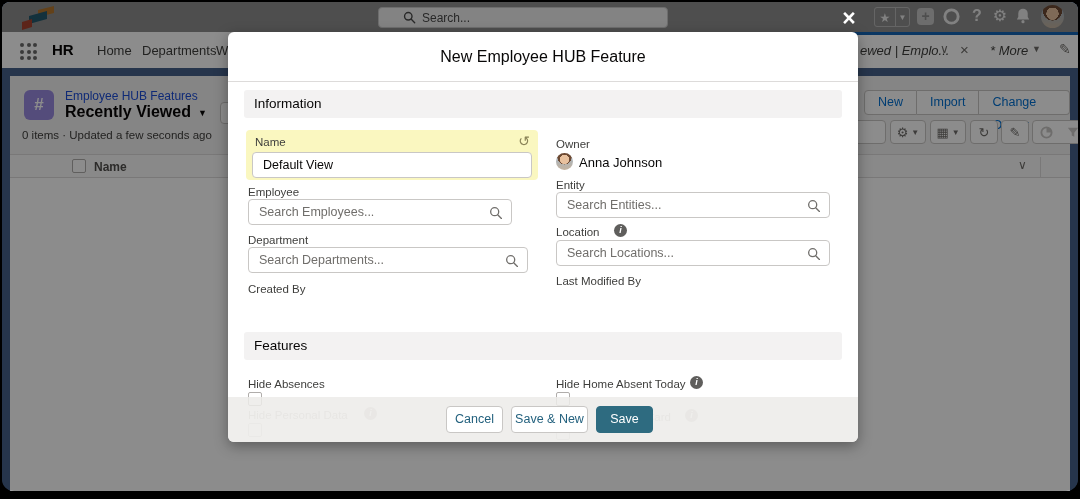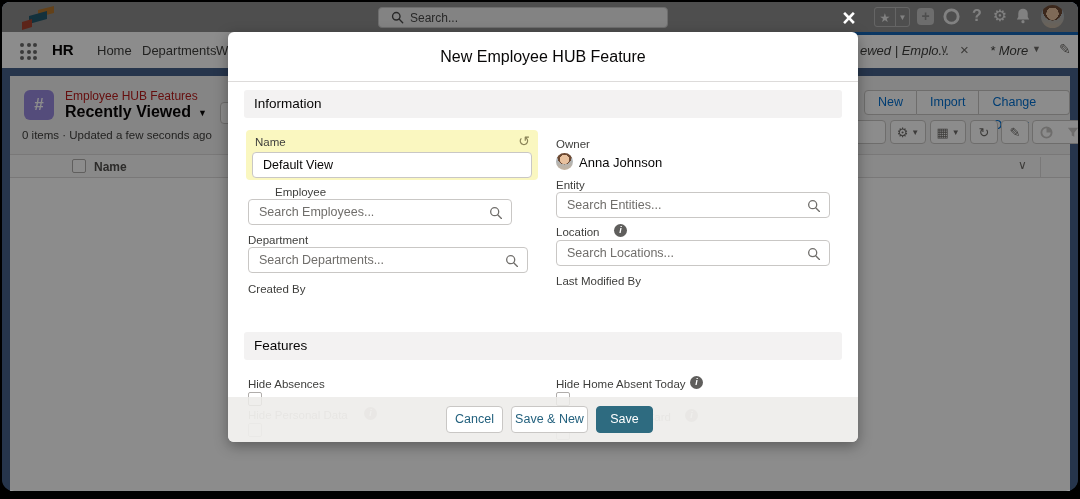--- a/index.html
+++ b/index.html
@@ -5,40 +5,40 @@
   * { margin:0; padding:0; box-sizing:border-box; }
   html,body { width:1080px; height:499px; background:#000; font-family:"Liberation Sans", sans-serif; }
   .frame { position:relative; width:1080px; height:499px; background:#000; }
   .screen { position:absolute; left:2px; top:2px; width:1076px; height:489px;
             border-radius:8px 8px 12px 12px; overflow:hidden; background:#46628a; }
   .abs { position:absolute; }
 
   
   .topbar { left:0; top:0; width:1076px; height:30px; background:#8f8f8f; }
   .topsearch { left:376px; top:5px; width:290px; height:21px; background:#efefef;
-               border:1px solid #c6c6c6; border-radius:4px; display:flex; align-items:center; padding-left:12px; gap:6px; }
+               border:1px solid #c6c6c6; border-radius:4px; display:flex; align-items:center; padding-left:24px; gap:6px; }
   .topsearch input { border:none; outline:none; background:transparent; font-size:12px; color:#222; width:230px;
                      font-family:"Liberation Sans", sans-serif; }
   .topsearch input::placeholder { color:#4a4a4a; }
   .chromeicon { color:#ececec; font-size:15px; line-height:20px; text-align:center; }
 
   
   .navrow { left:0; top:30px; width:1076px; height:36px; background:#ffffff; }
   .navtab { font-size:13px; color:#3e3e3c; }
   .bluetopline { left:843px; top:30px; width:233px; height:3px; background:#1464b4; }
   .vdiv { width:1px; height:22px; background:#d8d8d8; top:37px; }
 
   
   .banner { left:0; top:66px; width:1076px; height:8px; background:#46628a; }
 
   
   .panel { left:8px; top:74px; width:1060px; height:415px; background:#f3f2f2; }
   .objicon { width:30px; height:30px; border-radius:6px; background:#9a8ae0; color:#fff;
              font-size:17px; font-weight:bold; text-align:center; line-height:30px; }
-  .smallgray { font-size:12px; color:#b91c1c; }
+  .smallgray { font-size:12px; color:#1d4ed8; }
   .viewtitle { font-size:16px; font-weight:bold; color:#080707; }
   .pinbtn { width:26px; height:22px; border:1px solid #c9c7c5; border-radius:4px; background:#fff;
             display:flex; align-items:center; justify-content:center; }
   .btngroup { display:flex; }
   .btngroup .lbtn { height:25px; padding:0 13px; background:#fff; border:1px solid #c9c7c5; border-left-width:0;
                     color:#0070d2; font-size:12.5px; line-height:23px; }
   .btngroup .lbtn:first-child { border-left-width:1px; border-radius:4px 0 0 4px; }
   .btngroup .lbtn:last-child { border-radius:0 4px 4px 0; }
   .iconbtn { height:24px; background:#fff; border:1px solid #c9c7c5; border-radius:4px; color:#706e6b;
              font-size:13px; display:inline-flex; align-items:center; justify-content:center; gap:3px; }
@@ -217,21 +217,21 @@
       <span class="abs" style="right:8px;top:3px;color:#8a8357;font-size:14px;">↺</span>
       <div class="abs sinput" style="left:6px;top:22px;width:280px;padding-right:10px;">
         <input value="Default View" style="">
       </div>
     </div>
 
     <span class="abs flabel" style="left:328px;top:106px;">Owner</span>
     <div class="abs avatar" style="left:328px;top:121px;width:17px;height:17px;"></div>
     <span class="abs" style="left:351px;top:123px;font-size:13px;color:#080707;">Anna Johnson</span>
 
-    <span class="abs flabel" style="left:20px;top:154px;margin-left:27px;">Employee</span>
+    <span class="abs flabel" style="left:20px;top:154px;">Employee</span>
     <div class="abs sinput" style="left:20px;top:167px;width:264px;">
       <input placeholder="Search Employees..." style="">
       <svg width="14" height="14" viewBox="0 0 16 16">
         <circle cx="6.5" cy="6.5" r="4.6" fill="none" stroke="#706e6b" stroke-width="1.5"></circle>
         <line x1="10.2" y1="10.2" x2="14.2" y2="14.2" stroke="#706e6b" stroke-width="1.5" stroke-linecap="round"></line>
       </svg>
     </div>
 
     <span class="abs flabel" style="left:328px;top:147px;">Entity</span>
     <div class="abs sinput" style="left:328px;top:160px;width:274px;">

